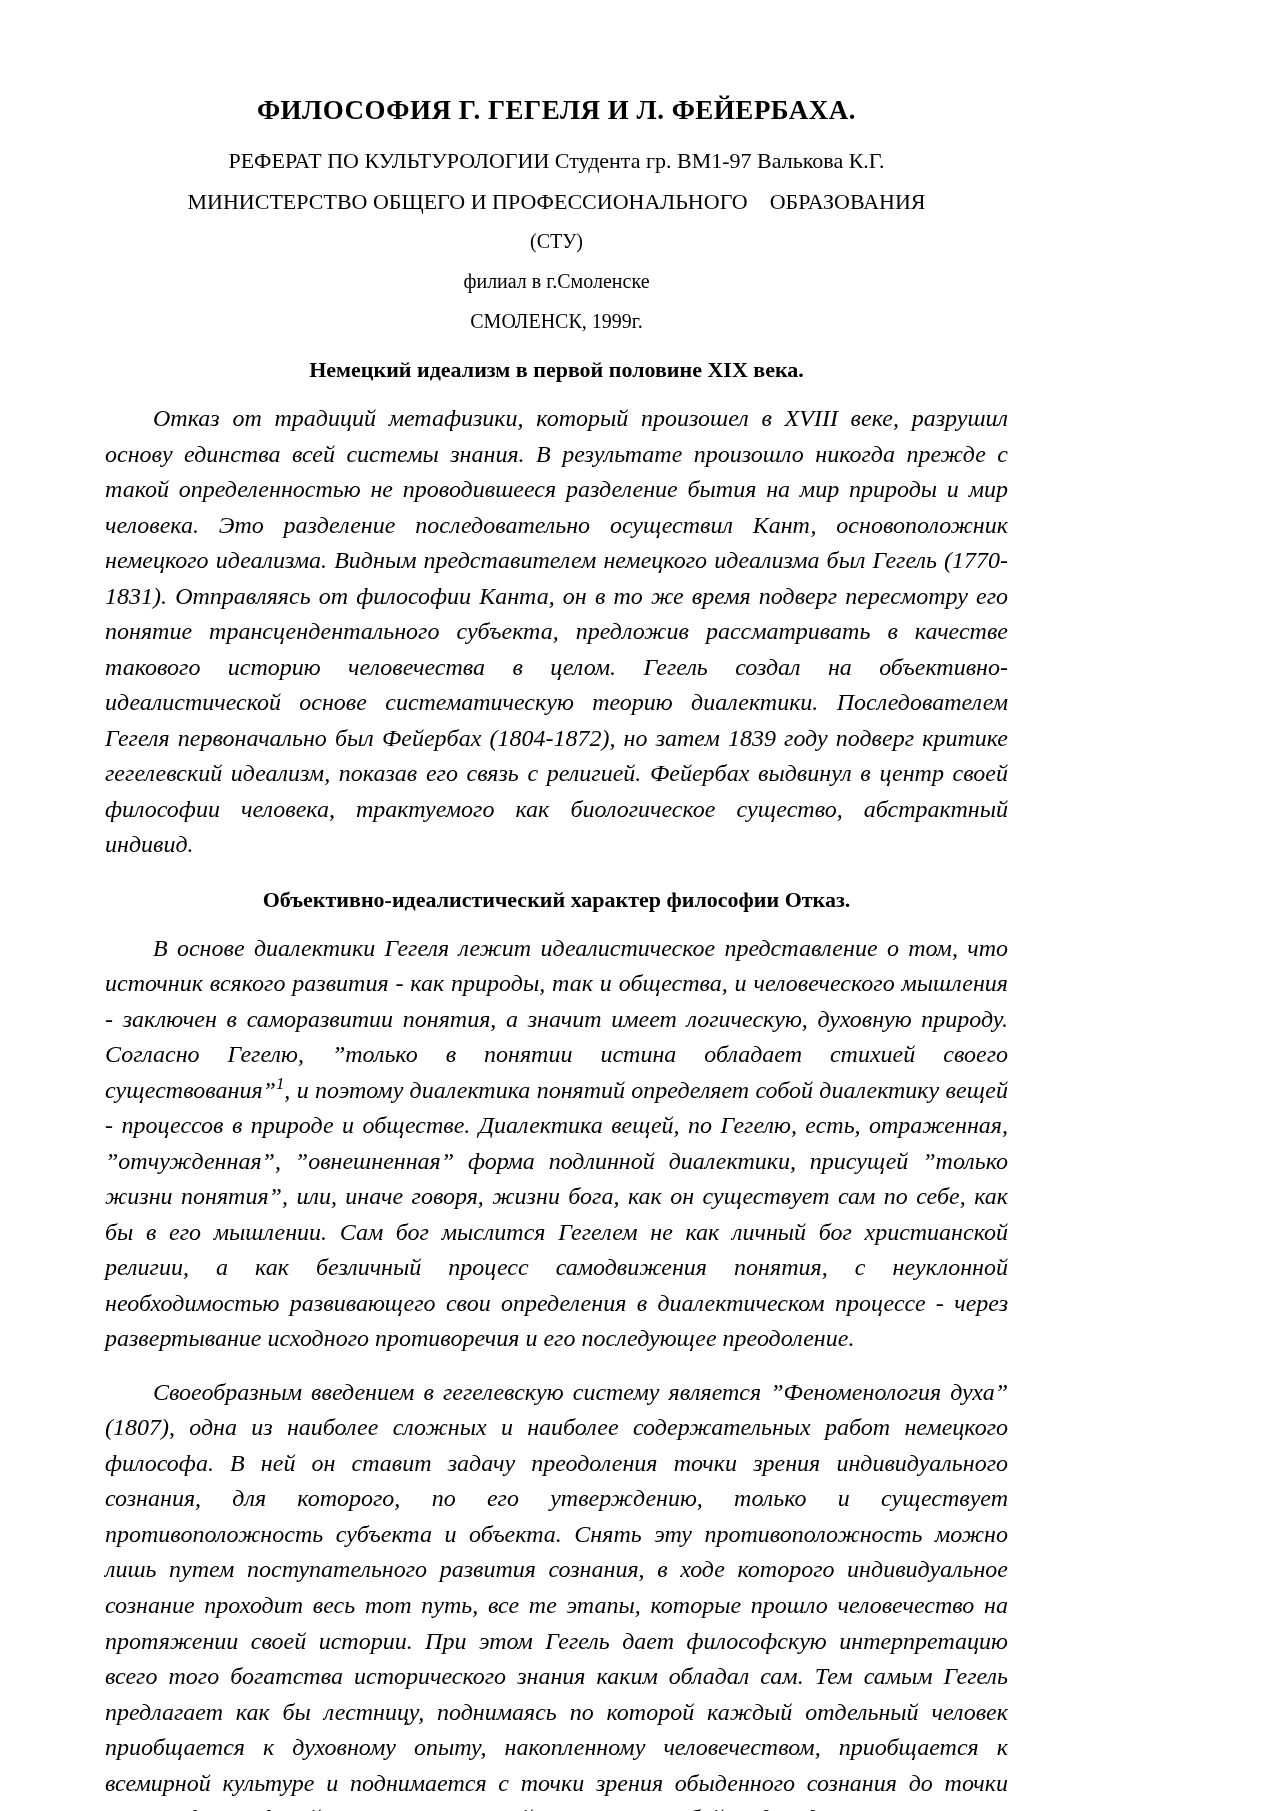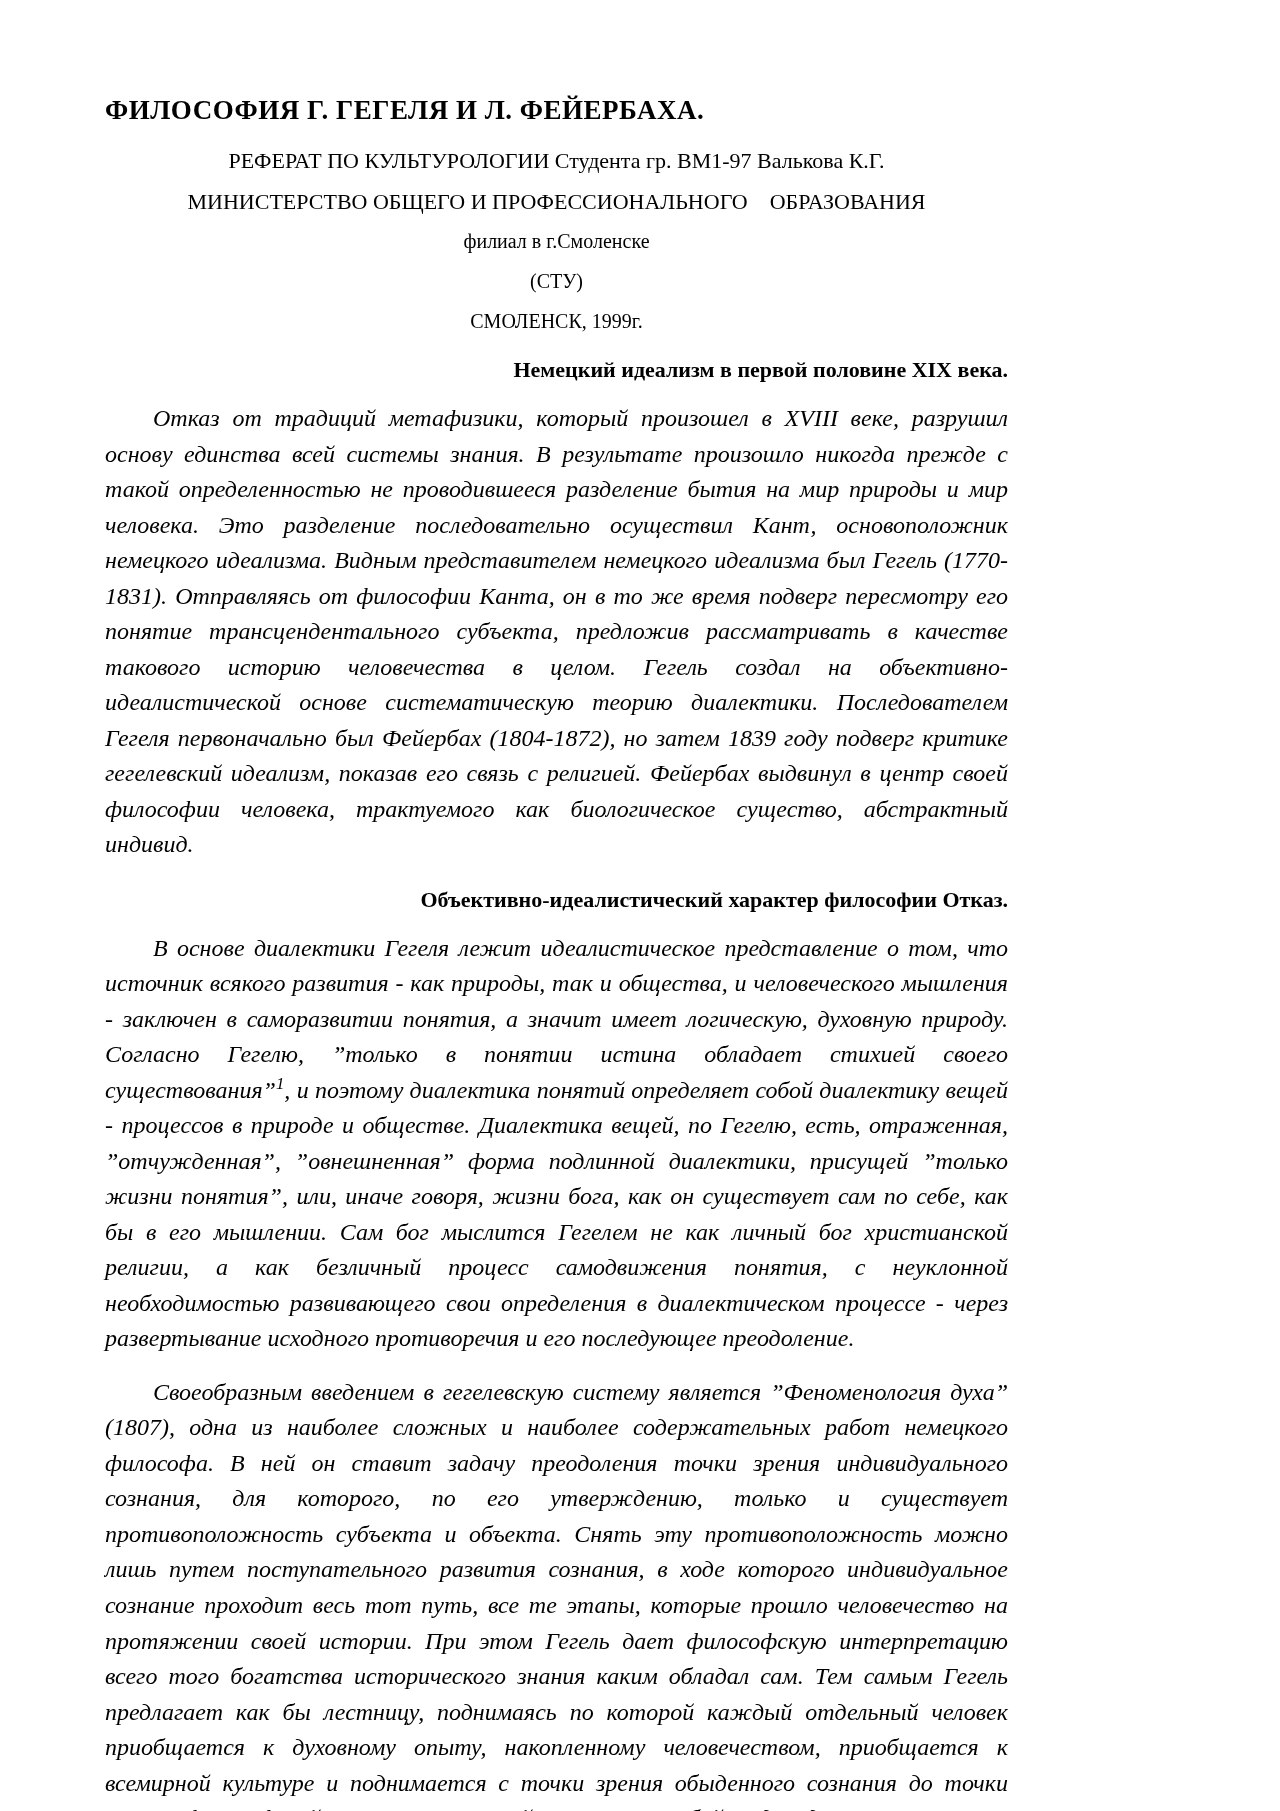--- a/index.html
+++ b/index.html
@@ -13,35 +13,35 @@
   }
   .page {
     width: 1280px;
     min-height: 1811px;
     padding: 95px 272px 40px 105px; 
     background: #ffffff;
   }
   .doc-title {
     font-size: 27px;
     font-weight: bold;
-    text-align: left;
+    text-align: center;
     margin-bottom: 22px;
     letter-spacing: 0.5px;
   }
   .hline {
     font-weight: normal;
     text-align: center;
     white-space: pre-wrap;
   }
   .hline.lvl2 { font-size: 22px; margin-bottom: 15px; }
   .hline.lvl3 { font-size: 20px; margin-bottom: 17px; }
   .section-heading {
     font-size: 22px;
     font-weight: bold;
-    text-align: right;
+    text-align: center;
     margin: 24px 0 18px 0;
   }
   p.body {
     font-size: 24px;
     line-height: 1.48;
     text-align: justify;
     text-indent: 48px;
     margin-bottom: 18px;
     font-style: italic;
   }
@@ -69,22 +69,22 @@
 </style>
 </head>
 <body>
 
 <div class="page">
 
   <header>
     <h1 class="doc-title">ФИЛОСОФИЯ Г. ГЕГЕЛЯ И Л. ФЕЙЕРБАХА.</h1>
     <p class="hline lvl2">РЕФЕРАТ ПО КУЛЬТУРОЛОГИИ Студента гр. ВМ1-97 Валькова К.Г.</p>
     <p class="hline lvl2">МИНИСТЕРСТВО ОБЩЕГО И ПРОФЕССИОНАЛЬНОГО    ОБРАЗОВАНИЯ</p>
+    <p class="hline lvl3">(СТУ)</p>
     <p class="hline lvl3">филиал в г.Смоленске</p>
-    <p class="hline lvl3">(СТУ)</p>
     <p class="hline lvl3">СМОЛЕНСК, 1999г.</p>
   </header>
 
   <section>
     <h2 class="section-heading">Немецкий идеализм в первой половине XIX века.</h2>
     <p class="body">Отказ от традиций метафизики, который произошел в XVIII веке, разрушил основу единства всей системы знания. В результате произошло никогда прежде с такой определенностью не проводившееся разделение бытия на мир природы и мир человека. Это разделение последовательно осуществил Кант, основоположник немецкого идеализма. Видным представителем немецкого идеализма был Гегель (1770-1831). Отправляясь от философии Канта, он в то же время подверг пересмотру  его понятие трансцендентального субъекта, предложив рассматривать в качестве такового историю человечества в целом. Гегель создал на объективно-идеалистической основе систематическую теорию диалектики. Последователем Гегеля первоначально был Фейербах (1804-1872), но затем 1839 году подверг критике гегелевский идеализм, показав его связь с религией. Фейербах выдвинул в центр своей философии человека, трактуемого как биологическое существо, абстрактный индивид.</p>
   </section>
 
   <section>
     <h2 class="section-heading">Объективно-идеалистический характер философии Отказ.</h2>

